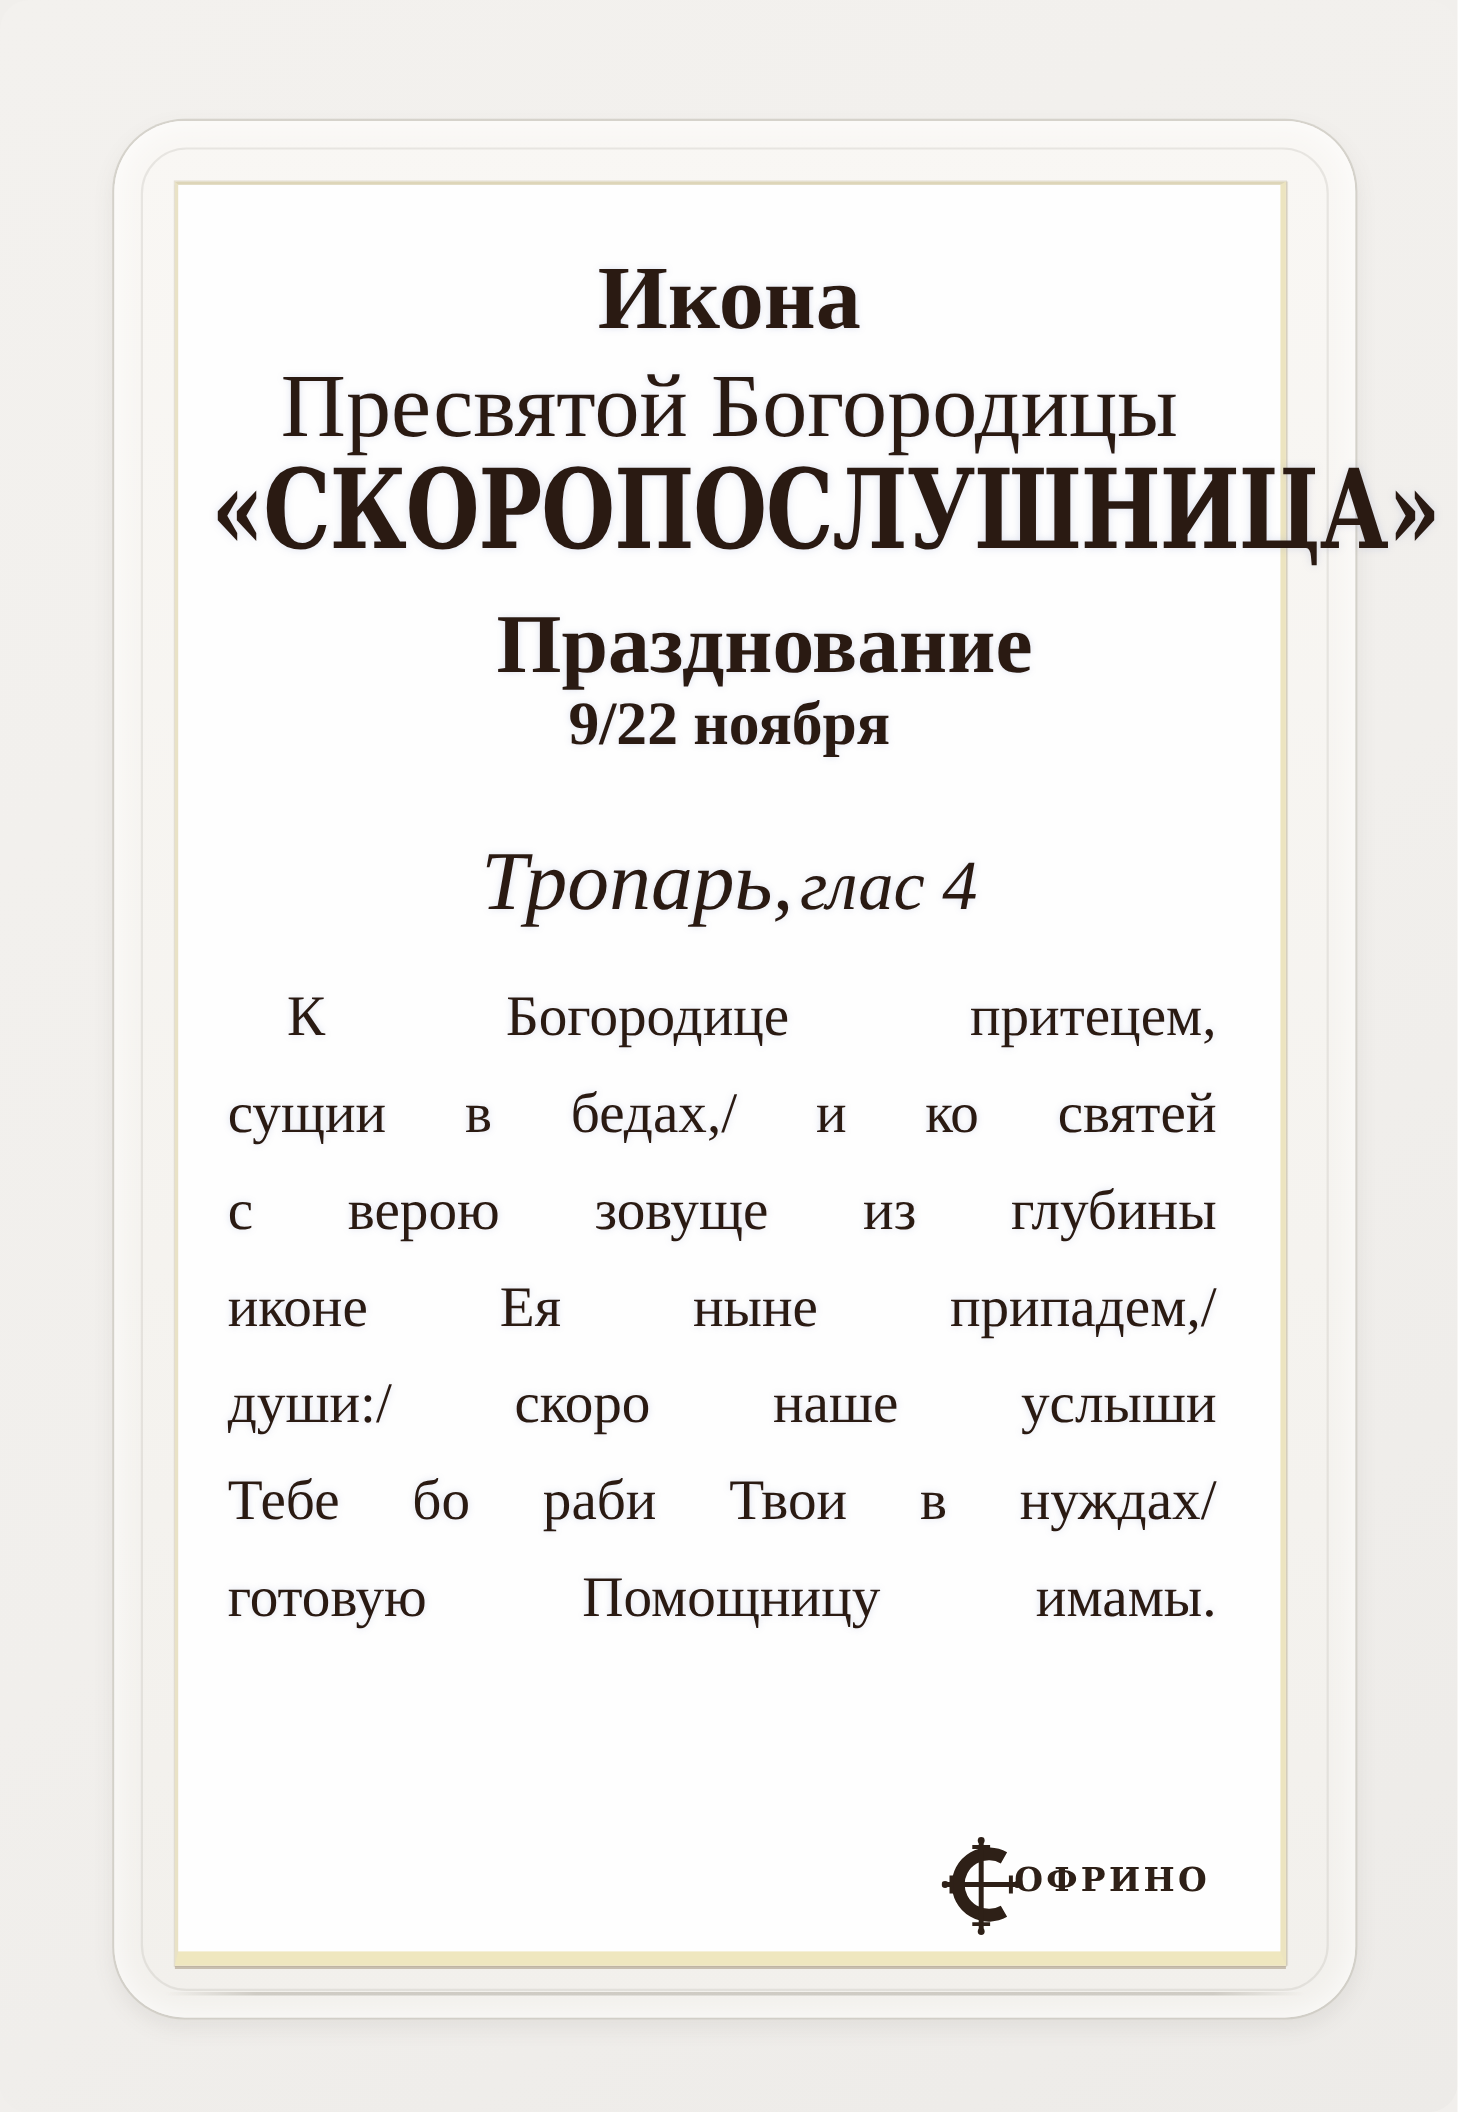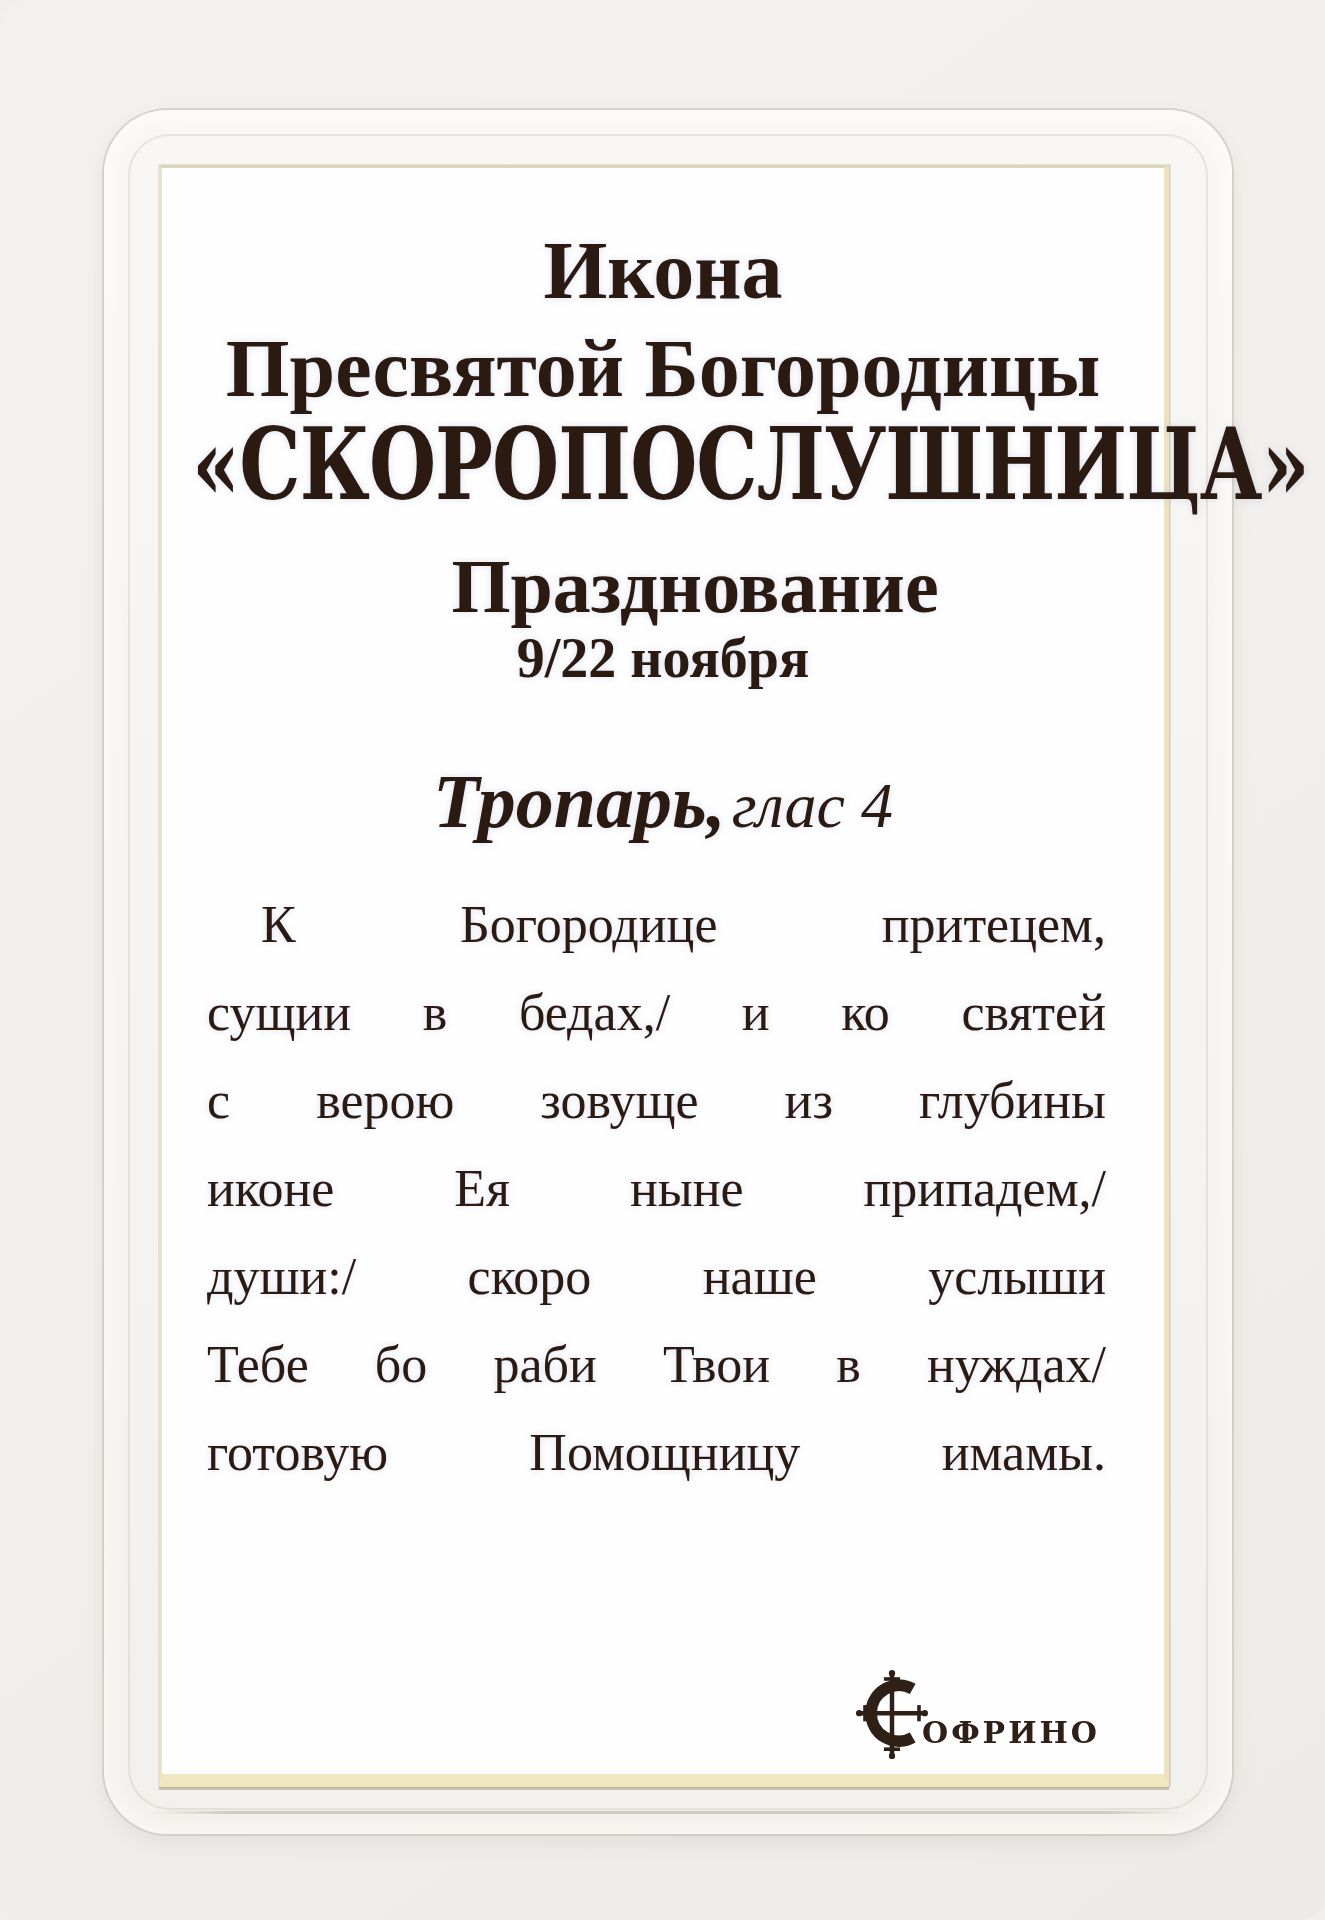--- a/index.html
+++ b/index.html
@@ -42,40 +42,40 @@
     border-right:5px solid #ece4c0;
     border-bottom:13px solid #efe7bf;
     border-left:3px solid #e9e2c6;
     box-shadow:0 3px 0 rgba(138,118,84,0.40),
                2px 0 0 rgba(160,145,105,0.22),
                0 0 0 1px rgba(175,165,135,0.25);
   }
   .ink{color:#2a1a12;text-shadow:0 0 7px rgba(125,140,195,0.26);}
   .center{position:absolute;left:0;width:100%;text-align:center;line-height:1;}
   .title1{top:62px;font-size:82px;font-weight:bold;}
-  .title2{top:160px;font-size:82px;font-weight:bold;}
+  .title2{top:160px;font-size:82px;font-weight:normal;}
   .title3{
     top:246px;font-size:82px;font-weight:bold;
     font-family:"DejaVu Serif",serif;letter-spacing:-1px;
     transform:scale(0.94,1.22);transform-origin:50% 0;
   }
   .feast1{top:380px;font-size:76px;font-weight:bold;padding-left:32px;}
   .feast2{top:462px;font-size:56px;font-weight:bold;}
   .heading{top:595px;font-size:76px;font-style:italic;}
   .heading .hv{font-size:64px;margin-left:6px;}
-  .heading .ht{font-weight:bold;}
+  .heading .ht{font-weight:normal;}
   .body{position:absolute;left:45px;right:58px;top:713px;}
   .line{
     font-size:52px;line-height:88px;height:88px;
     text-align:justify;text-align-last:justify;
   }
   .line.indent{padding-left:54px;}
   .publisher{
     position:absolute;right:64px;top:1500px;
-    display:flex;align-items:flex-end;color:#2e2017;
+    display:flex;align-items:center;color:#2e2017;
   }
   .emblem{width:72px;height:94px;display:block;}
   .wordmark{
     font-family:"DejaVu Serif",serif;font-weight:bold;
     font-size:30px;letter-spacing:3px;text-transform:uppercase;
     padding-bottom:12px;margin-left:-6px;color:#2e2017;
   }
 </style>
 </head>
 <body>

